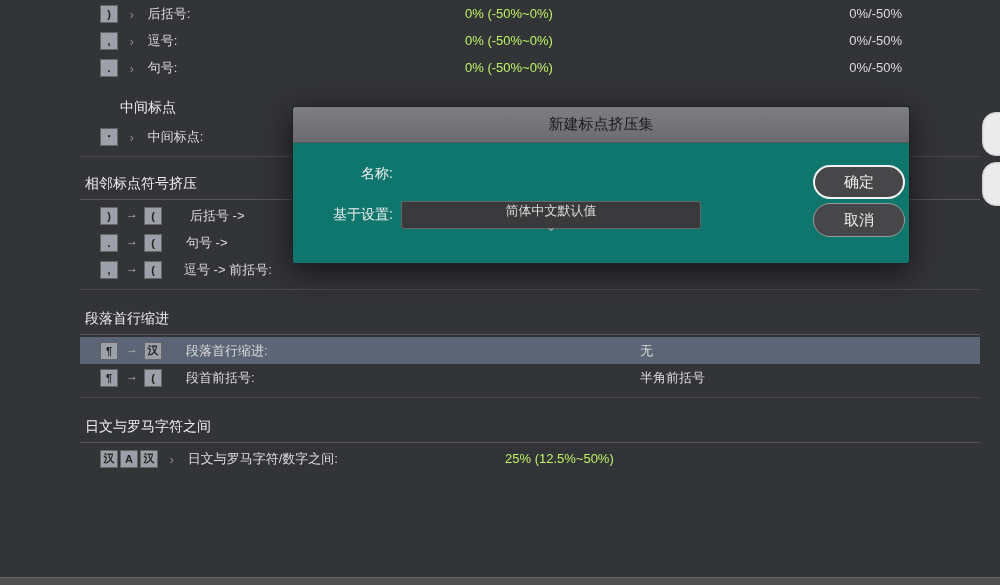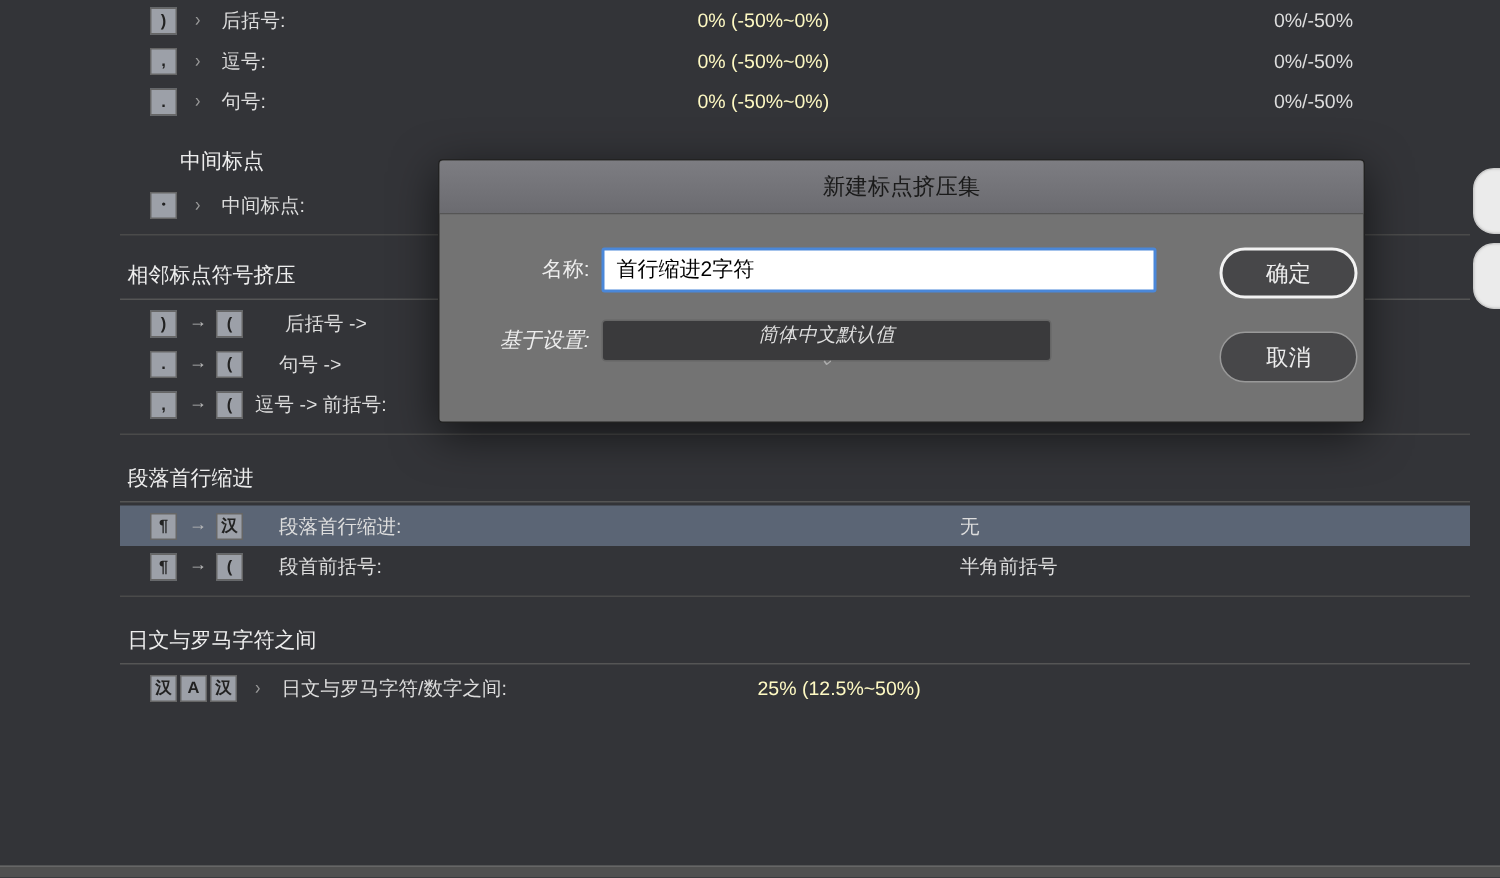--- a/index.html
+++ b/index.html
@@ -3,42 +3,42 @@
   <meta charset="utf-8">
   <style>
     * { margin: 0; padding: 0; box-sizing: border-box; font-family: -apple-system, "PingFang SC", "Microsoft YaHei", sans-serif; }
     body { background: #333438; color: #ddd; font-size: 13px; width: 1000px; height: 585px; overflow: hidden; position: relative; }
     .panel { padding-left: 80px; padding-right: 20px; }
     .section-header { font-size: 14px; color: #eee; padding: 6px 0 6px 40px; margin-top: 6px; }
     .section-header-top { font-size: 14px; color: #eee; padding: 6px 0 6px 5px; margin-top: 12px; border-bottom: 1px solid #555; margin-bottom: 2px;}
     .icon-box { display: inline-flex; width: 18px; height: 18px; background: #9ca0a8; border: 1px solid #666; margin-right: 2px; align-items: center; justify-content: center; font-size: 11px; color: #222; font-weight: bold; }
     .arrow { color: #bbb; margin: 0 6px; font-size: 12px; }
     .label-sym { color: #ddd; margin-left: 10px; }
-    .val-col { position: absolute; left: 385px; color: #fef9c3; }
+    .val-col { position: absolute; left: 385px; color: #bef264; }
     .val-col2 { position: absolute; right: 78px; color: #ddd; }
     .chevron { color: #999; margin: 0 4px 0 10px; font-size: 11px; display: inline-block; transform: scaleY(1.2); }
     .subrow { height: 27px; display: flex; align-items: center; position: relative; padding-left: 20px; }
     .double-icon { display: inline-flex; gap: 0px; }
     .selected-row { background: #5b6575; }
     .mid-val { position: absolute; left: 560px; color: #ddd; }
     .big-section { margin-top: 14px; }
     .row-group { border-bottom: 1px solid #4a4a4a; padding-bottom: 6px; }
     .row-group-no-border { padding-bottom: 6px; }
     
     
-    .dialog-backdrop { position: absolute; left: 292px; top: 106px; width: 618px; background: #737373; border: 1px solid #222; border-radius: 3px; box-shadow: 0 8px 30px rgba(0,0,0,0.6); }
+    .dialog-backdrop { position: absolute; left: 292px; top: 106px; width: 618px; background: #0f766e; border: 1px solid #222; border-radius: 3px; box-shadow: 0 8px 30px rgba(0,0,0,0.6); }
     .dialog-title-bar { height: 36px; background: linear-gradient(#7d7d82, #6b6b70); border-bottom: 1px solid #555; display: flex; align-items: center; justify-content: center; color: #1a1a1a; font-size: 15px; border-radius: 3px 3px 0 0; }
     .dialog-body { padding: 22px 4px 26px 20px; display: flex; }
     .dialog-form { flex: 1; }
     .form-row { display: flex; align-items: center; margin-bottom: 18px; }
     .form-label { width: 80px; text-align: right; color: #eee; font-size: 14px; margin-right: 8px; }
     .text-input { width: 370px; height: 30px; background: #fff; border: 2px solid #4a87d9; border-radius: 2px; padding: 0 8px; font-size: 14px; color: #000; outline: none; }
     .select-box { width: 300px; height: 28px; background: #3a3a3c; border: 1px solid #666; border-radius: 3px; padding: 0 8px; font-size: 13px; color: #ddd; display: flex; align-items: center; justify-content: space-between; cursor: pointer; flex-direction: column; }
     .select-chev { font-size: 12px; color: #aaa; }
-    .dialog-buttons { width: 110px; display: flex; flex-direction: column; gap: 22px; padding-left: 18px; }
+    .dialog-buttons { width: 110px; display: flex; flex-direction: column; gap: 4px; padding-left: 18px; }
     .dlg-btn { height: 34px; background: #474749; border: 2px solid #eaeaea; border-radius: 17px; color: #eee; font-size: 15px; cursor: pointer; display: flex; align-items: center; justify-content: center; }
     .dlg-btn.primary { border: 2.5px solid #f2f2f2; }
     .dlg-btn.secondary { border: 1px solid #999; }
     
     .bottom-bar { position: absolute; bottom: 0; left: 0; right: 0; height: 8px; background: #505050; border-top: 1px solid #666; }
     
     .red-arrow { position: absolute; pointer-events: none; z-index: 999; }
     
     .right-blobs { position: absolute; right: -10px; top: 112px; }
     .blob { width: 28px; height: 44px; background: #ebebeb; border-radius: 14px 0 0 14px; border: 1px solid #ccc; margin-bottom: 6px; box-shadow: inset 0 0 2px rgba(0,0,0,0.1); }
@@ -98,21 +98,21 @@
         <span class="icon-box">(</span>
       </span>
       <span class="label-sym" style="margin-left:22px;">句号 -&gt;</span>
     </div>
     <div class="subrow">
       <span class="double-icon">
         <span class="icon-box">,</span>
         <span class="arrow">→</span>
         <span class="icon-box">(</span>
       </span>
-      <span class="label-sym" style="margin-left:6px;">逗号 -&gt; 前括号:</span>
+      <span class="label-sym" style="margin-left:20px;">逗号 -&gt; 前括号:</span>
     </div>
   </div>
 
   <div class="big-section">
     <div class="section-header-top">段落首行缩进</div>
     <div class="row-group">
       <div class="subrow selected-row">
         <span class="double-icon">
           <span class="icon-box">¶</span>
           <span class="arrow">→</span>
@@ -150,23 +150,22 @@
   </div>
 
 </div>
 
 <div class="dialog-backdrop">
   <div class="dialog-title-bar">新建标点挤压集</div>
   <div class="dialog-body">
     <div class="dialog-form">
       <div class="form-row">
         <div class="form-label">名称:</div>
-        <input class="text-input" value="首行缩进2字符" style="">
       </div>
-      <div class="form-row" style="margin-bottom:0;font-style:italic;">
+      <div class="form-row" style="margin-bottom:0;">
         <div class="form-label">基于设置:</div>
         <div class="select-box">
           <span>简体中文默认值</span>
           <span class="select-chev">⌄</span>
         </div>
       </div>
     </div>
     <div class="dialog-buttons">
       <div class="dlg-btn primary">确定</div>
       <div class="dlg-btn secondary">取消</div>

